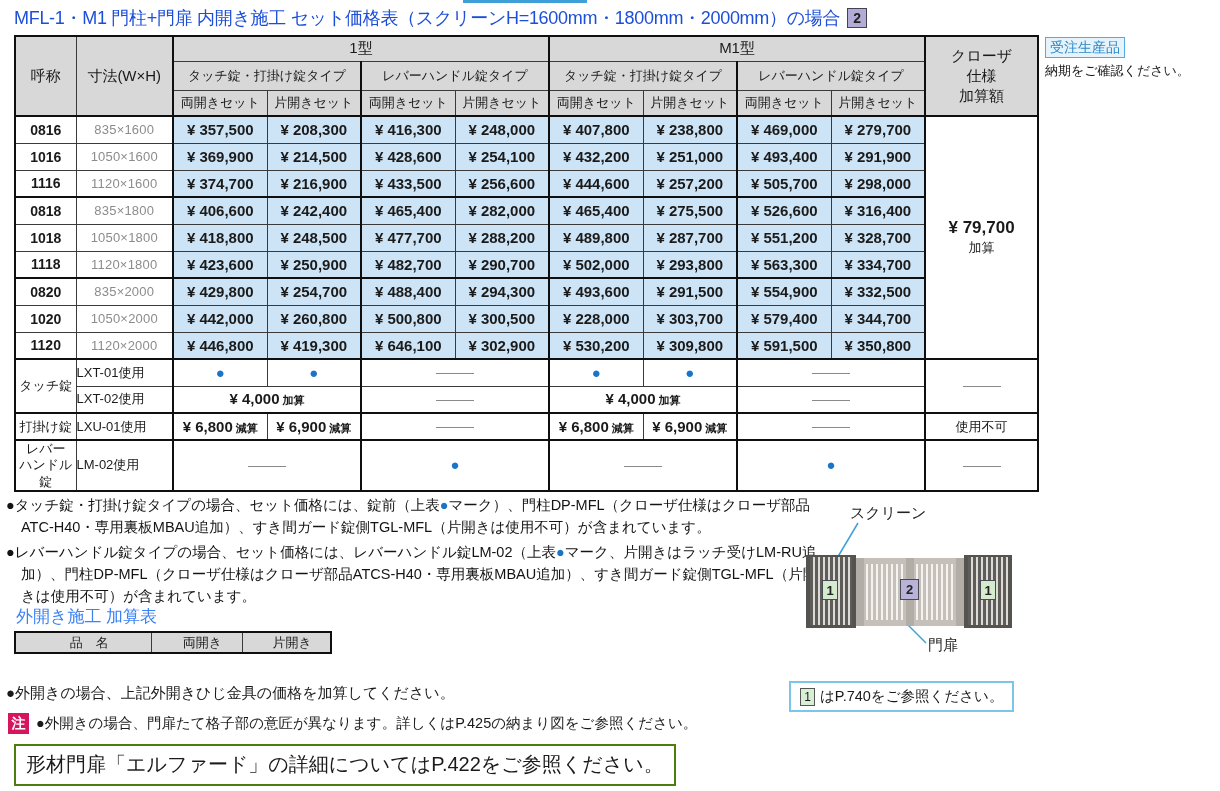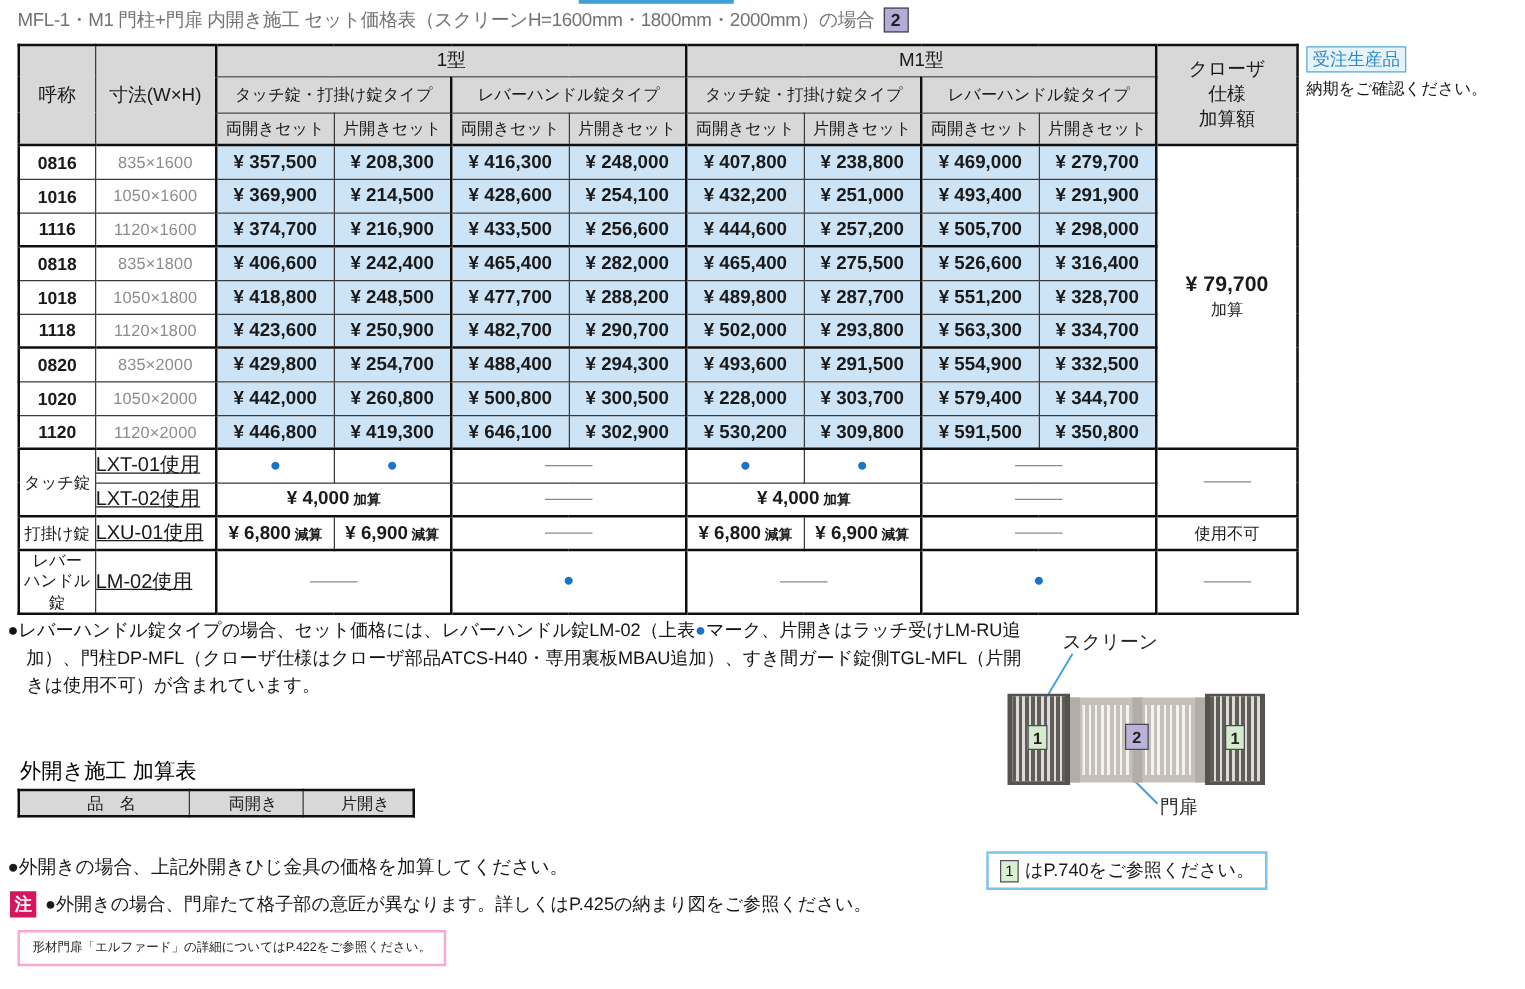--- a/index.html
+++ b/index.html
@@ -5,21 +5,21 @@
   * { box-sizing: border-box; }
   html,body { margin:0; padding:0; }
   body {
     width:1220px; height:791px; position:relative; background:#ffffff;
     font-family:"Liberation Sans","DejaVu Sans",sans-serif; color:#1a1a1a;
     overflow:hidden;
   }
   .topline { position:absolute; left:463px; top:0; width:124px; height:3px; background:#3f9fd8; }
   
   .title-row { position:absolute; left:14px; top:6px; display:flex; align-items:center; gap:7px; }
-  .title-row h1 { margin:0; font-size:15px; font-weight:normal; letter-spacing:-0.3px; color:#737373; }
+  .title-row h1 { margin:0; font-size:18px; font-weight:normal; letter-spacing:-0.3px; color:#1d4ed8; }
   .title-badge { width:20px; height:20px; background:#b3acd6; border:1px solid #45424f; color:#222;
     display:flex; align-items:center; justify-content:center; font-size:14px; font-weight:bold; }
   
   .prod { position:absolute; left:1045px; top:37px; }
   .prod-badge { display:inline-block; border:1px solid #54abdd; background:#e7f3fb; color:#2a87c8;
     font-size:14px; padding:0 4px 1px; line-height:18px; }
   .prod-note { margin-top:4px; font-size:13px; color:#161616; }
   
   table.main { position:absolute; left:14px; top:35px; width:1023px; table-layout:fixed;
     border-collapse:collapse; border:2px solid #0f0f0f; }
@@ -33,48 +33,48 @@
   tr.g td { border-top:2px solid #0f0f0f; }
   td.name { font-weight:bold; font-size:14px; text-align:center; }
   td.size { color:#8c8c8c; font-size:13px; text-align:center; letter-spacing:0.2px; }
   td.p { background:#cde4f6; font-weight:bold; font-size:15px; text-align:center; }
   th.closer-h { white-space:pre-line; line-height:1.35; font-size:13px; }
   td.closer { text-align:center; background:#fff; }
   .closer-price { display:block; font-size:17px; font-weight:bold; }
   .closer-suffix { display:block; font-size:13px; margin-top:1px; }
   td.cat { text-align:center; font-size:13px; }
   td.cat.pre { white-space:pre-line; line-height:1.25; }
-  td.lbl { font-size:16px; text-align:left; padding-left:6px;text-decoration:underline; }
+  td.lbl { font-size:13px; text-align:left; padding-left:6px; }
   td.c { text-align:center; }
   tr.tall td { height:46px; }
   .dot { color:#1a75c8; font-size:15px; line-height:1; }
   .dash { display:inline-block; width:38px; height:1px; background:#8a8a8a; vertical-align:middle; }
   .pv { font-weight:bold; font-size:15px; }
   .ps { font-size:11px; font-weight:bold; margin-left:3px; }
   .nouse { font-size:13px; }
   
   .notes { position:absolute; left:6px; top:494px; width:822px; font-size:14.5px; line-height:1.52; color:#141414; }
   .notes p { margin:0 0 3px; text-indent:-15px; padding-left:15px; }
   .imark { color:#1a75c8; }
   
-  .out-title { position:absolute; left:16px; top:605px; font-size:17px; color:#000000; }
+  .out-title { position:absolute; left:16px; top:605px; font-size:17px; color:#3b82f6; }
   table.sub { position:absolute; left:14px; top:631px; width:316px; table-layout:fixed;
     border-collapse:collapse; border:2px solid #0f0f0f; }
   table.sub th, table.sub td { border:1px solid #3a3a3a; padding:0; text-align:center; }
   table.sub th { background:#d8d8d8; font-weight:normal; font-size:13px; height:21px;padding-left:12px; }
   table.sub td { height:26px; font-size:13px; border-top-width:2px; border-top-color:#0f0f0f; }
   .out-note { position:absolute; left:6px; top:684px; font-size:15px; }
   
   .caution { position:absolute; left:8px; top:713px; display:flex; align-items:flex-start; gap:7px; font-size:14.5px; }
   .caution-badge { flex:0 0 auto; width:21px; height:21px; background:#d6155f; color:#fff; font-weight:bold;
     font-size:14px; display:flex; align-items:center; justify-content:center; }
   .caution-text { padding-top:1px; }
   
-  .info-box { position:absolute; left:14px; top:744px; border:2px solid #f9a8d4; background:#fff;
-    padding:5px 10px 6px; font-size:10px; }
+  .info-box { position:absolute; left:14px; top:744px; border:2px solid #4d7c0f; background:#fff;
+    padding:5px 10px 6px; font-size:20px; }
   
   .diagram { position:absolute; left:788px; top:503px; width:244px; height:175px; }
   .diagram svg.leads { position:absolute; left:0; top:0; width:244px; height:175px; }
   .dlabel { position:absolute; font-size:15px; color:#222; }
   .lbl-screen { left:62px; top:1px; }
   .lbl-gate { left:140px; top:133px; }
   .screen { position:absolute; top:52px; height:73px;
     background:repeating-linear-gradient(90deg,#5f5d59 0 3px,#dedbd6 3px 5px);
     border-left:4px solid #55534f; border-right:4px solid #55534f;
     border-top:2px solid #55534f; border-bottom:3px solid #55534f; }
@@ -308,20 +308,21 @@
     <td class="c bL" colspan="2"><span class="dash"></span></td>
     <td class="c bL" colspan="2"><span class="dot">●</span></td>
     <td class="c bL" colspan="2"><span class="dash"></span></td>
     <td class="c bL" colspan="2"><span class="dot">●</span></td>
     <td class="c bL"><span class="dash"></span></td>
   </tr>
 </tbody>
   </table>
 
 <div class="notes">
+  <p><span>●</span><span>タッチ錠・打掛け錠タイプの場合、セット価格には、錠前（上表</span><span class="imark">●</span><span>マーク）、門柱DP-MFL（クローザ仕様はクローザ部品ATC-H40・専用裏板MBAU追加）、すき間ガード錠側TGL-MFL（片開きは使用不可）が含まれています。</span></p>
   <p><span>●</span><span>レバーハンドル錠タイプの場合、セット価格には、レバーハンドル錠LM-02（上表</span><span class="imark">●</span><span>マーク、片開きはラッチ受けLM-RU追加）、門柱DP-MFL（クローザ仕様はクローザ部品ATCS-H40・専用裏板MBAU追加）、すき間ガード錠側TGL-MFL（片開きは使用不可）が含まれています。</span></p>
 </div>
 
 <div class="out-title">外開き施工 加算表</div>
 
 <table class="sub">
   <colgroup>
       <col style="width:136px">
       <col style="width:91px">
       <col style="width:89px">

